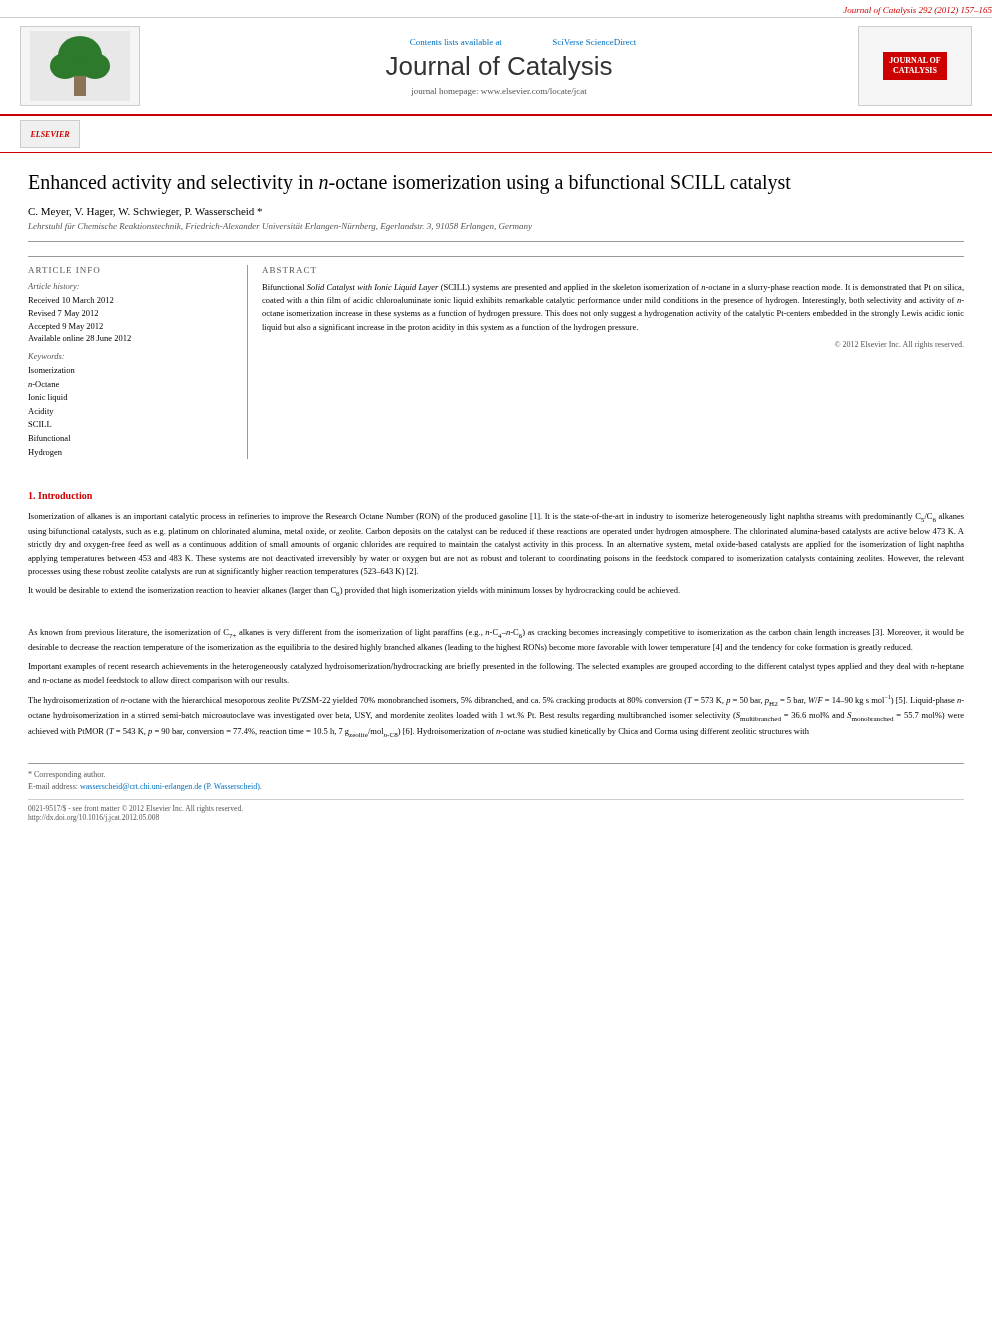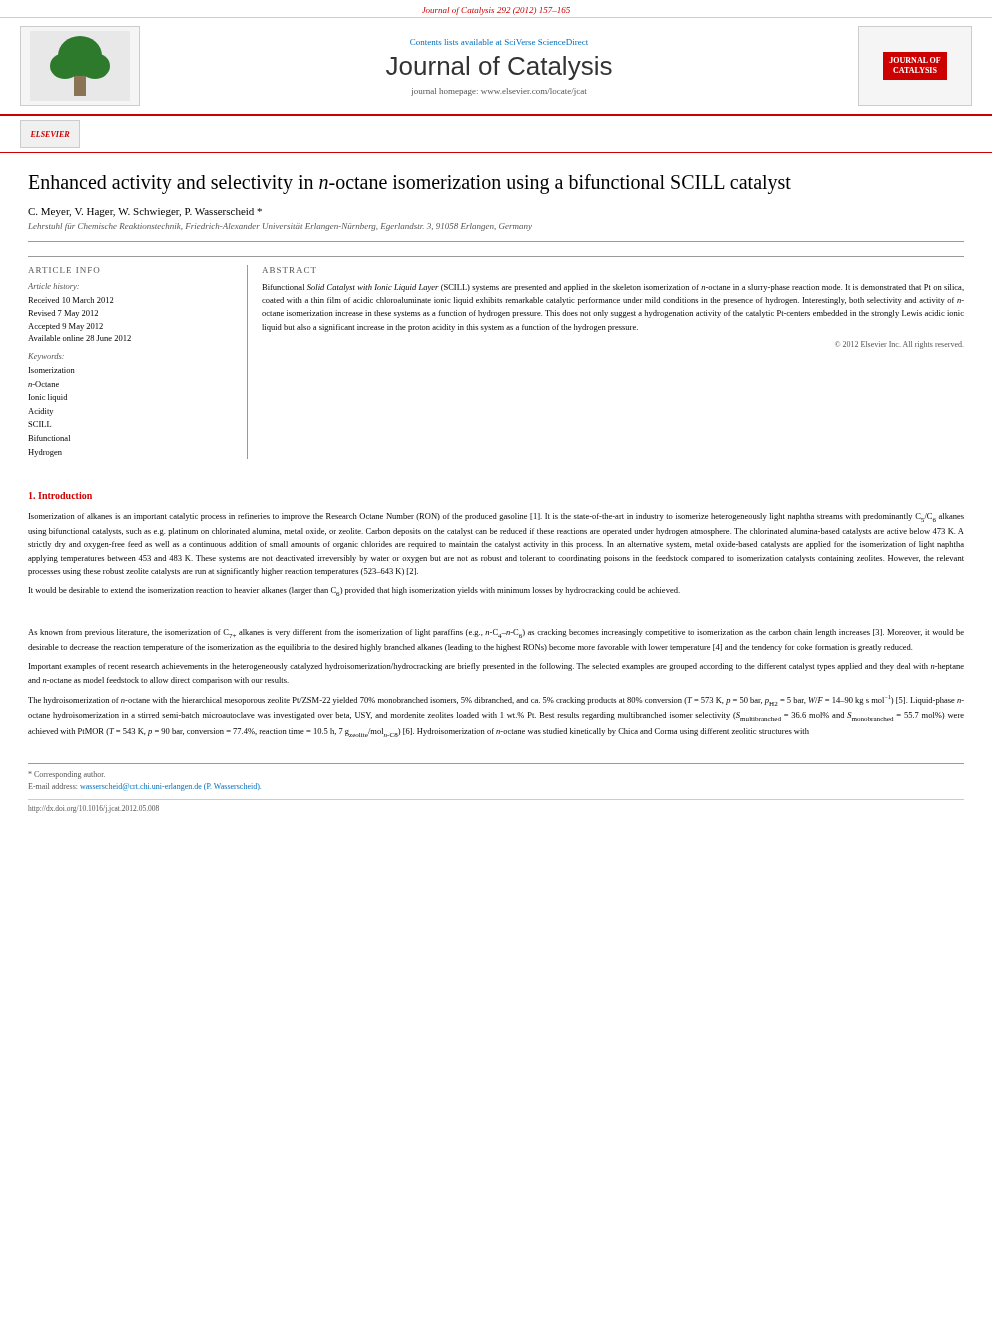--- a/index.html
+++ b/index.html
@@ -8,21 +8,21 @@
       font-family: 'Times New Roman', Times, serif;
       font-size: 10px;
       color: #000;
       width: 992px;
       min-height: 1323px;
     }
 
     
     .top-bar {
       background: #fff;
-      text-align: center;
+      text-align: right;
       padding: 4px 0 2px 0;
       border-bottom: 1px solid #ccc;
     }
     .top-bar .journal-ref {
       font-size: 9px;
       color: #c00;
       font-style: italic;
     }
 
     
@@ -47,20 +47,21 @@
     .journal-header .center-part {
       flex: 1;
       text-align: center;
     }
     .journal-header .sciverse-text {
       font-size: 9px;
       color: #555;
     }
     .journal-header .sciverse-text span {
       color: #0070c0;
+      margin-left: 48px;
     }
     .journal-header .journal-title-main {
       font-size: 26px;
       font-weight: normal;
       color: #333;
       font-family: Liberation Sans, sans-serif;
       margin: 4px 0;
     }
     .journal-header .homepage-text {
       font-size: 9px;
@@ -394,16 +395,17 @@
     <p>
       <span>* Corresponding author.</span>
     </p>
     <p>
       <span>E-mail address:</span>
       <span style="color:#0070c0;">wasserscheid@crt.chi.uni-erlangen.de (P. Wasserscheid).</span>
     </p>
   </div>
 
   <div class="license-bar">
+    <div>0021-9517/$ - see front matter © 2012 Elsevier Inc. All rights reserved.</div>
     <div>http://dx.doi.org/10.1016/j.jcat.2012.05.008</div>
   </div>
 
 </div>
 
 </body></html>

